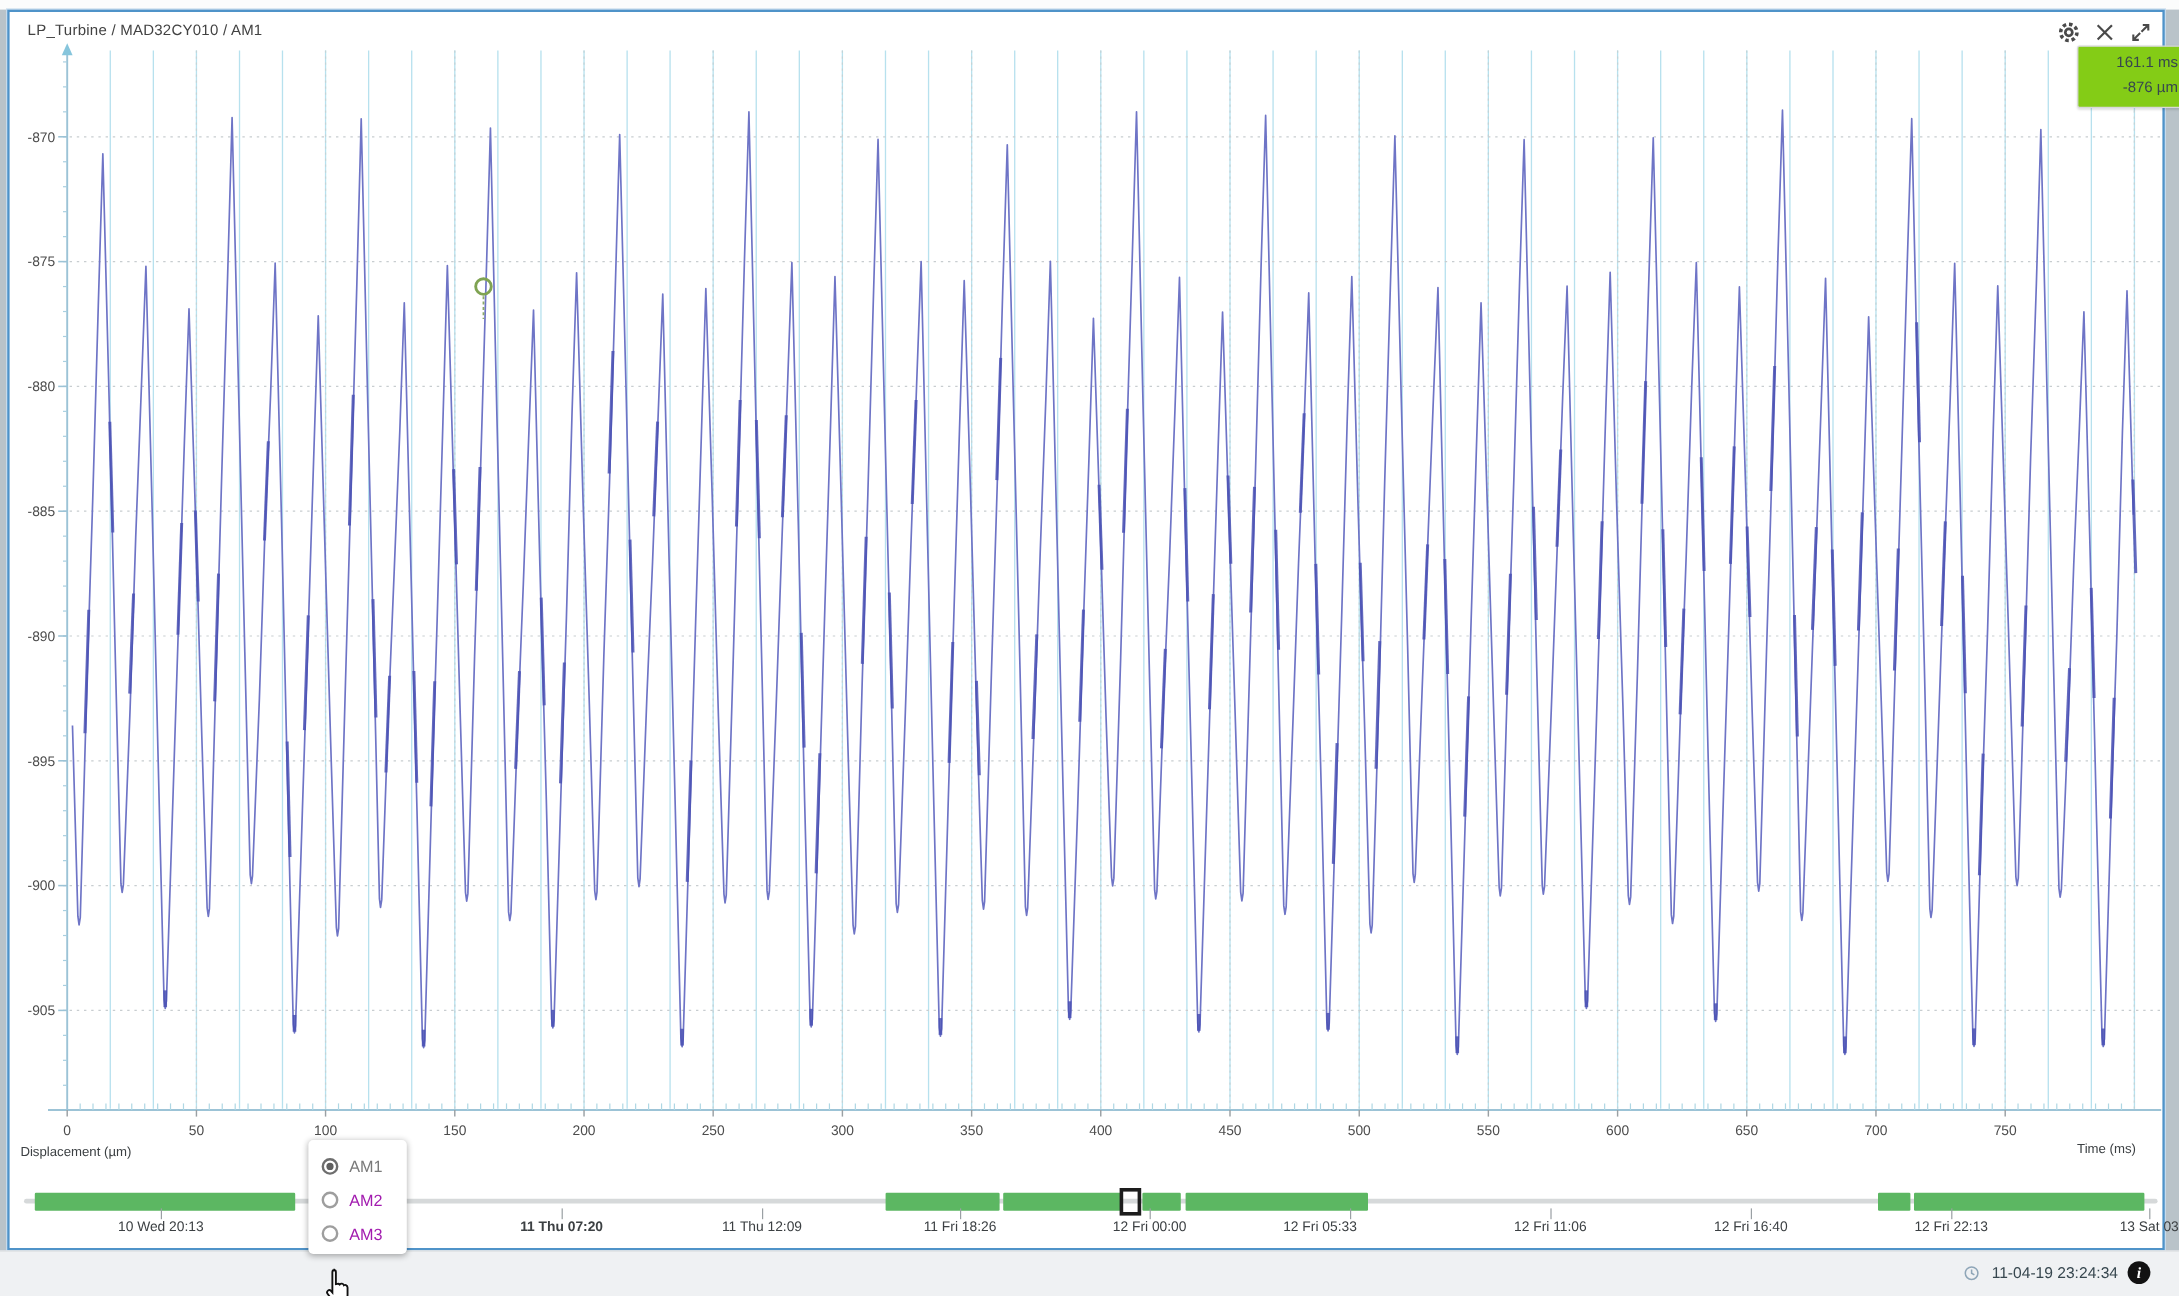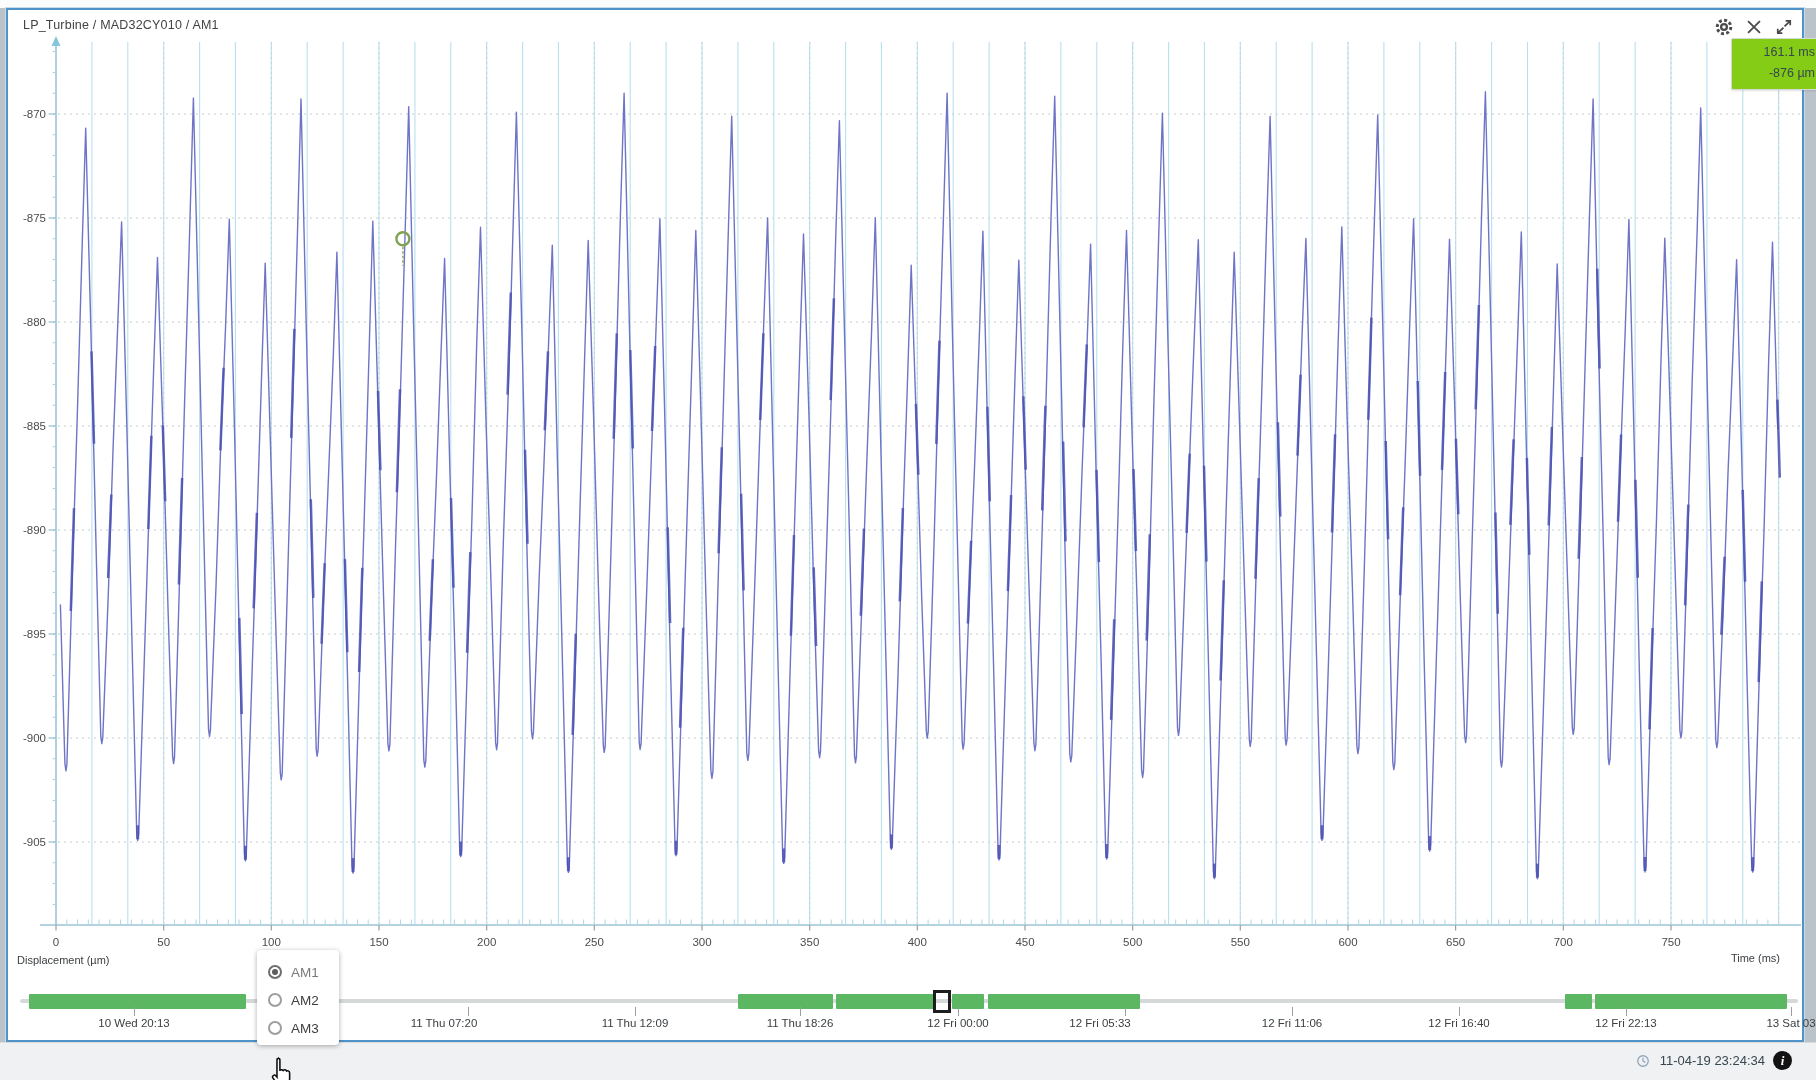--- a/index.html
+++ b/index.html
@@ -23,21 +23,21 @@
   .tl-seg { position:absolute; top:994px; height:15px; border-radius:1px; z-index:3; }
   .tl-cursor { position:absolute; top:990px; height:23px; border:3px solid #1d1d1d; background:transparent; z-index:4; }
   .tl-tick { position:absolute; top:1007px; width:1px; height:9px; background:#9aa0a4; z-index:3; }
   .tl-label { position:absolute; top:1017px; font-size:11.5px; color:#3c4043; transform:translateX(-50%); white-space:nowrap; z-index:3; }
   .popup { position:absolute; left:257px; top:950px; width:82px; height:95px; z-index:7; background:#fff;
            border-radius:4px; box-shadow:0 1px 5px rgba(0,0,0,.32); padding:8px 15px 0 11px; }
   .radio-row { display:flex; align-items:center; height:28px; cursor:pointer; }
   .radio { width:14px; height:14px; border:2px solid #9e9e9e; border-radius:50%; margin-right:9px; position:relative; flex:none; }
   .radio.sel { border-color:#6e6e6e; }
   .radio.sel::after { content:""; position:absolute; inset:2px; background:#5f5f5f; border-radius:50%; }
-  .radio-label { font-size:13.5px; color:#404040; }
+  .radio-label { font-size:13.5px; color:#a21caf; }
   .radio-row.sel .radio-label { color:#7a7a7a; }
   .bottombar { position:absolute; left:0; top:1042px; width:1816px; height:38px; background:#eff1f3;
                border-top:1px solid #d9dde0; z-index:3; }
   .status { position:absolute; right:24px; top:1051px; display:flex; align-items:center; gap:8px; z-index:4;
             font-size:13px; color:#37474f; }
   .status .clock { width:18px; height:18px; color:#8fa6b8; }
   .info { width:19px; height:19px; background:#121212; color:#fff; border-radius:50%; display:flex; align-items:center;
           justify-content:center; font-family:"Liberation Serif",serif; font-style:italic; font-weight:bold; font-size:13px; cursor:pointer; }
   .cursor-hand { position:absolute; left:266px; top:1056px; z-index:9; width:32px; height:34px; }
 </style>
@@ -574,25 +574,25 @@
     <div class="tl-seg" style="left: 738px; width: 95px; background: rgb(92, 183, 98);"></div>
     <div class="tl-seg" style="left: 836px; width: 99px; background: rgb(92, 183, 98);"></div>
     <div class="tl-seg" style="left: 952px; width: 32px; background: rgb(92, 183, 98);"></div>
     <div class="tl-seg" style="left: 988px; width: 152px; background: rgb(92, 183, 98);"></div>
     <div class="tl-seg" style="left: 1565px; width: 27px; background: rgb(92, 183, 98);"></div>
     <div class="tl-seg" style="left: 1595px; width: 192px; background: rgb(92, 183, 98);"></div>
     <div class="tl-cursor" style="left: 933px; width: 18px;"></div>
     <div class="tl-tick" style="left: 134px;"></div>
     <div class="tl-label" style="left: 134px;">10 Wed 20:13</div>
     <div class="tl-tick" style="left: 468px;"></div>
-    <div class="tl-label" style="left: 444px;">11 Thu 07:20</div>
+    <div class="tl-label" style="left: 468px; font-weight: bold;">11 Thu 07:20</div>
     <div class="tl-tick" style="left: 635px;"></div>
     <div class="tl-label" style="left: 635px;">11 Thu 12:09</div>
     <div class="tl-tick" style="left: 800px;"></div>
-    <div class="tl-label" style="left: 800px;">11 Thu 18:26</div>
+    <div class="tl-label" style="left: 800px;">11 Fri 18:26</div>
     <div class="tl-tick" style="left: 958px;"></div>
     <div class="tl-label" style="left: 958px;">12 Fri 00:00</div>
     <div class="tl-tick" style="left: 1125px;"></div>
     <div class="tl-label" style="left: 1100px;">12 Fri 05:33</div>
     <div class="tl-tick" style="left: 1292px;"></div>
     <div class="tl-label" style="left: 1292px;">12 Fri 11:06</div>
     <div class="tl-tick" style="left: 1459px;"></div>
     <div class="tl-label" style="left: 1459px;">12 Fri 16:40</div>
     <div class="tl-tick" style="left: 1626px;"></div>
     <div class="tl-label" style="left: 1626px;">12 Fri 22:13</div>

